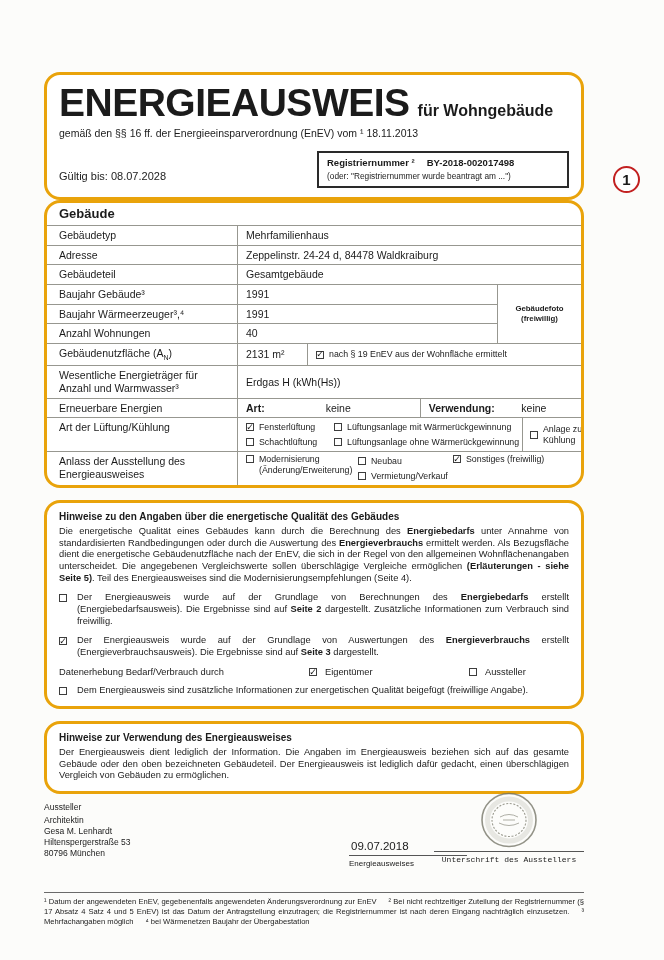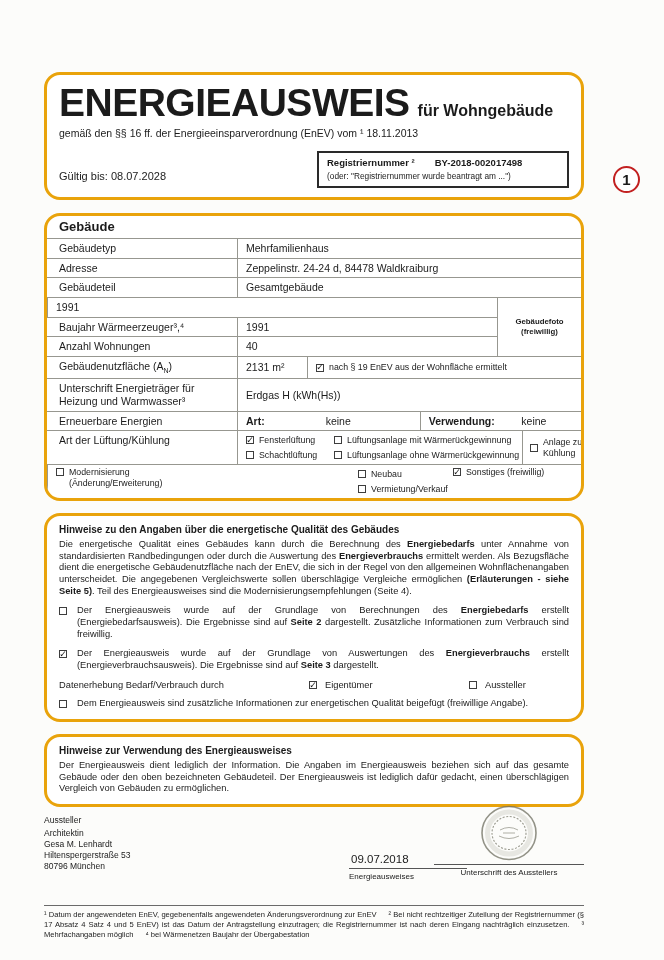--- a/index.html
+++ b/index.html
@@ -16,29 +16,29 @@
 
   
   .header-box{margin-top:72px;padding:6px 12px 9px;}
   .title-row{display:flex;align-items:baseline;gap:8px;}
   .cert-title{font-size:39px;font-weight:bold;letter-spacing:-0.5px;}
   .cert-suffix{font-size:16px;font-weight:bold;}
   .law-line{font-size:10.5px;margin-top:2px;}
   .header-bottom{display:flex;justify-content:space-between;align-items:flex-end;margin-top:12px;}
   .valid{font-size:11px;margin-bottom:6px;}
   .reg-box{border:2px solid #2a2a2a;padding:4px 8px 5px;width:252px;background:#fff;}
-  .reg-line{font-size:9.5px;font-weight:bold;display:flex;gap:20px;}
+  .reg-line{font-size:9.5px;font-weight:bold;display:flex;gap:12px;}
   .reg-note{font-size:8.3px;margin-top:3px;}
   .page-badge{position:absolute;right:24px;top:166px;width:27px;height:27px;border:2.5px solid #C22020;border-radius:50%;display:flex;align-items:center;justify-content:center;font-size:15px;font-weight:bold;background:#fff;}
 
   
   .cb{display:inline-flex;flex:none;width:8px;height:8px;border:1px solid #3d3d3d;background:#fff;align-items:center;justify-content:center;font-size:9px;line-height:1;overflow:visible;}
 
   
-  .geb-box{margin-top:13px;padding:0;overflow:hidden;}
+  .geb-box{margin-top:0;padding:0;overflow:hidden;}
   .geb-title{font-size:13px;font-weight:bold;padding:3px 12px 4px;}
   .trow{display:flex;border-top:1px solid var(--line);font-size:10.5px;min-height:19px;align-items:stretch;}
   .tlabel{width:190px;padding:3px 10px 3px 12px;line-height:1.2;}
   .tcell{border-left:1px solid var(--line);padding:2px 8px;display:flex;align-items:center;line-height:1.2;}
   .tvalue{flex:1;}
   .group{align-items:stretch;}
   .group-left{flex:1;}
   .subrow{display:flex;min-height:19px;border-top:1px solid var(--line);font-size:10.5px;align-items:stretch;}
   .subrow.first{border-top:none;}
   .tphoto{width:84px;border-left:1px solid var(--line);display:flex;align-items:center;justify-content:center;text-align:center;}
@@ -79,21 +79,21 @@
 
   
   .footer{position:relative;height:84px;margin-top:8px;font-size:8.5px;}
   .aussteller-label{position:absolute;left:0;top:0;}
   .address{position:absolute;left:0;top:13px;line-height:1.3;}
   .date-block{position:absolute;left:305px;top:38px;width:118px;}
   .date-value{font-size:11.5px;padding-bottom:3px;padding-left:2px;}
   .date-label{border-top:1px solid #555;font-size:8px;padding-top:3px;}
   .sig-block{position:absolute;right:0;top:-12px;width:150px;text-align:center;}
   .stamp{display:flex;justify-content:center;height:60px;}
-  .sig-label{border-top:1px solid #555;font-size:8px;padding-top:3px;margin-top:1px;}
+  .sig-label{border-top:1px solid #555;font-size:8px;padding-top:3px;margin-top:1px;font-family:Liberation Mono, monospace;}
 
   
   .footnotes-divider{border-top:1px solid #6a6a6a;margin-top:6px;}
   .footnotes{font-size:7.6px;line-height:1.35;padding-top:4px;text-align:justify;color:#222;}
   .footnotes span{margin-right:12px;}
   sub.an{font-size:7px;}
 </style>
 </head>
 <body>
 
@@ -137,20 +137,21 @@
       </div>
 
       <div class="trow">
         <div class="tlabel">Gebäudeteil</div>
         <div class="tcell tvalue">Gesamtgebäude</div>
       </div>
 
       <div class="trow group">
         <div class="group-left">
           <div class="subrow first">
+            <div class="tlabel">Baujahr Gebäude³</div>
             <div class="tcell tvalue">1991</div>
           </div>
           <div class="subrow">
             <div class="tlabel">Baujahr Wärmeerzeuger³,⁴</div>
             <div class="tcell tvalue">1991</div>
           </div>
           <div class="subrow">
             <div class="tlabel">Anzahl Wohnungen</div>
             <div class="tcell tvalue">40</div>
           </div>
@@ -166,21 +167,21 @@
       <div class="trow">
         <div class="tlabel"><span>Gebäudenutzfläche (A</span><sub class="an">N</sub><span>)</span></div>
         <div class="tcell flaeche-val">2131 m²</div>
         <div class="tcell flaeche-cb">
           <span class="cb">✓</span>
           <span>nach § 19 EnEV aus der Wohnfläche ermittelt</span>
         </div>
       </div>
 
       <div class="trow">
-        <div class="tlabel">Unterschrift Energieträger für Heizung und Warmwasser³</div>
+        <div class="tlabel">Wesentliche Energieträger für Anzahl und Warmwasser³</div>
         <div class="tcell tvalue">Erdgas H (kWh(Hs))</div>
       </div>
 
       <div class="trow">
         <div class="tlabel">Erneuerbare Energien</div>
         <div class="tcell cellA">
           <span class="sublabel">Art:</span>
           <span class="subvalue">keine</span>
         </div>
         <div class="tcell cellB">
@@ -218,20 +219,21 @@
               <div class="stack">
                 <div>Anlage zur</div>
                 <div>Kühlung</div>
               </div>
             </div>
           </div>
         </div>
       </div>
 
       <div class="trow h33">
+        <div class="tlabel">Anlass der Ausstellung des Energieausweises</div>
         <div class="vent-cell">
           <div class="vent-grid">
             <div class="optcol acol2">
               <div class="opt top">
                 <span class="cb"></span>
                 <div class="stack">
                   <div>Modernisierung</div>
                   <div>(Änderung/Erweiterung)</div>
                 </div>
               </div>

